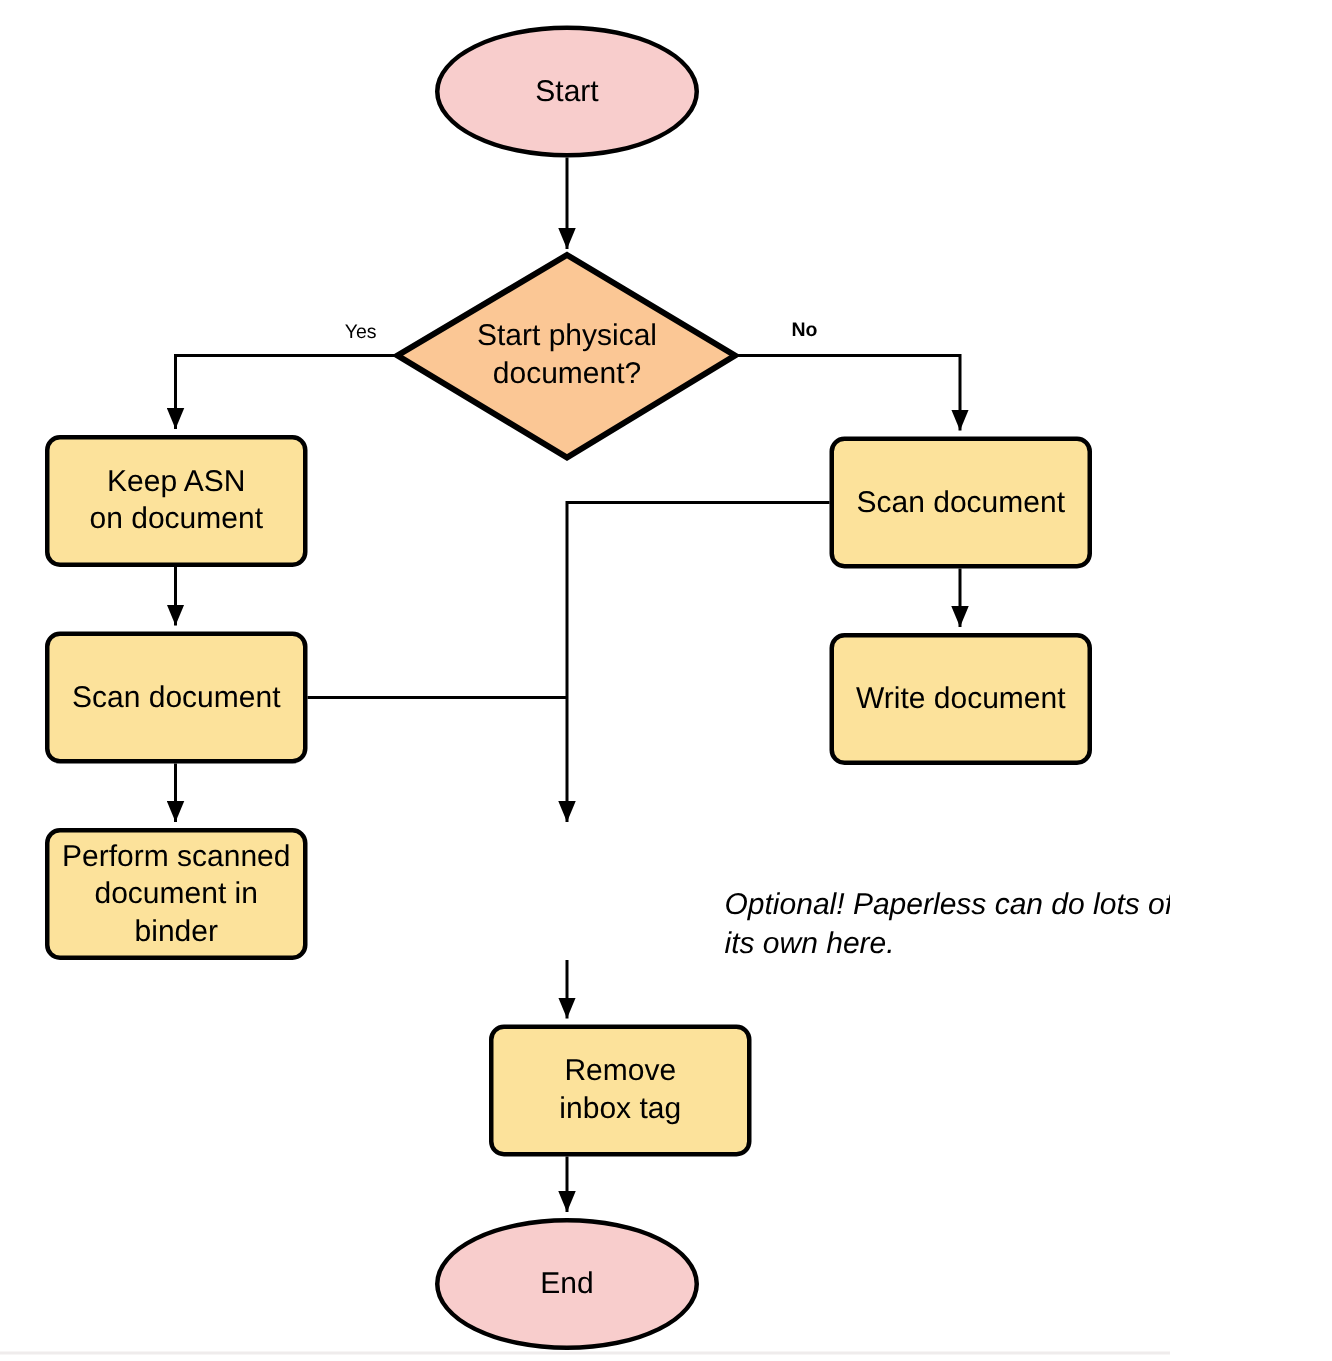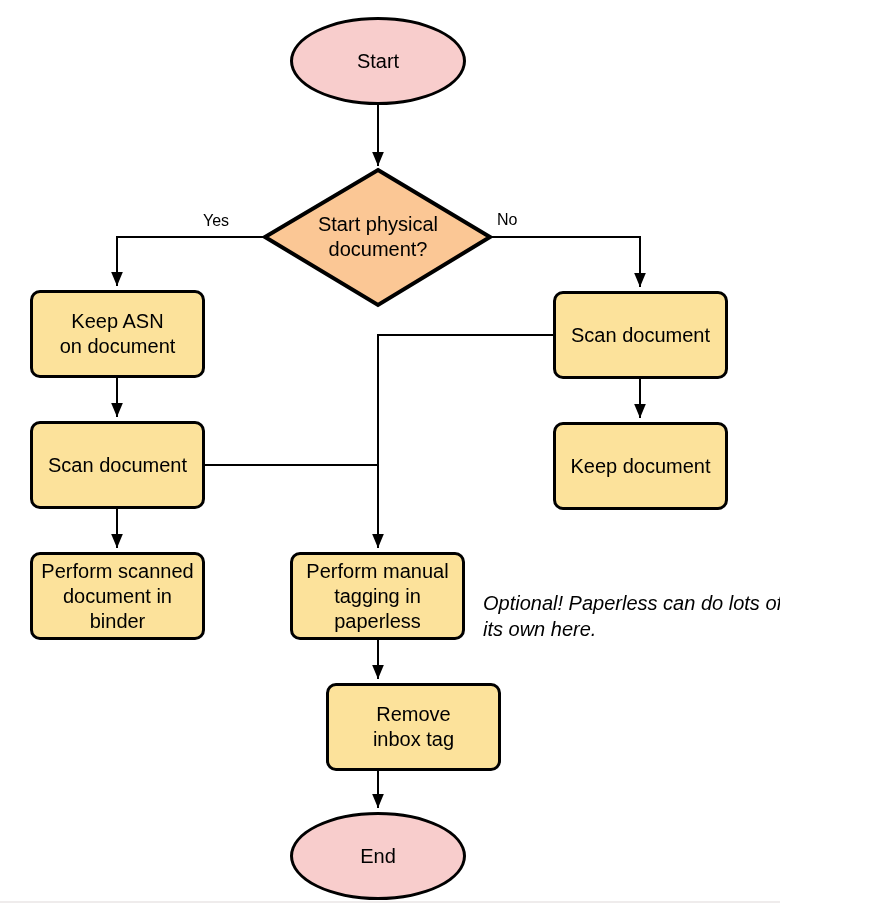--- a/index.html
+++ b/index.html
@@ -51,23 +51,23 @@
     border: 3px solid var(--stroke);
     border-radius: 10px;
   }
   .terminal {
     background: var(--terminal-fill);
     border: 3px solid var(--stroke);
     border-radius: 50%;
   }
   .edge-label {
     position: absolute;
-    font-size: 16px;
+    font-size: 13px;
     line-height: 22px;
-    text-align: left;
+    text-align: right;
   }
   .note {
     position: absolute;
     left: 483px;
     top: 590px;
     width: 410px;
     font-size: 20px;
     font-style: italic;
     line-height: 1.32;
     white-space: pre-line;
@@ -86,21 +86,21 @@
   .n-decision     { left: 283px; top: 205px; width: 190px; height: 64px; background: transparent; }
   .n-write-asn    { left: 30px;  top: 290px; width: 175px; height: 88px; }
   .n-scan-left    { left: 30px;  top: 421px; width: 175px; height: 88px; }
   .n-archive      { left: 30px;  top: 552px; width: 175px; height: 88px; }
   .n-scan-right   { left: 553px; top: 291px; width: 175px; height: 88px; }
   .n-trash        { left: 553px; top: 422px; width: 175px; height: 88px; }
   .n-tagging      { left: 290px; top: 552px; width: 175px; height: 88px; }
   .n-remove-inbox { left: 290px; top: 683px; width: 175px; height: 88px; margin-left: 36px; }
   .n-end          { left: 290px; top: 812px; width: 176px; height: 88px; }
   .l-yes { left: 203px; top: 210px; width: 48px; }
-  .l-no  { left: 497px; top: 209px; width: 48px; }
+  .l-no  { left: 497px; top: 209px; width: 48px; font-weight: bold; }
 </style>
 </head>
 <body>
 
 <div class="canvas">
 
   <svg class="edges-layer" width="888" height="907" viewBox="0 0 888 907" xmlns="http://www.w3.org/2000/svg">
     <defs>
       <marker id="arrow" viewBox="0 0 12 10" refX="12" refY="5" markerWidth="14" markerHeight="12" orient="auto" markerUnits="userSpaceOnUse">
         <path d="M0,0 L12,5 L0,10 Z" fill="#000"></path>
@@ -130,25 +130,22 @@
 on document</div>
 
   <div class="node process n-scan-left">Scan document</div>
 
   <div class="node process n-archive">Perform scanned
 document in
 binder</div>
 
   <div class="node process n-scan-right">Scan document</div>
 
-  <div class="node process n-trash">Keep document</div>
+  <div class="node process n-trash">Write document</div>
 
-  <div class="node process n-tagging">Perform manual
-tagging in
-paperless</div>
 
   <div class="node process n-remove-inbox">Remove
 inbox tag</div>
 
   <div class="node terminal n-end">End</div>
 
   <div class="edge-label l-yes">Yes</div>
   <div class="edge-label l-no">No</div>
 
   <div class="note">Optional! Paperless can do lots of work on

